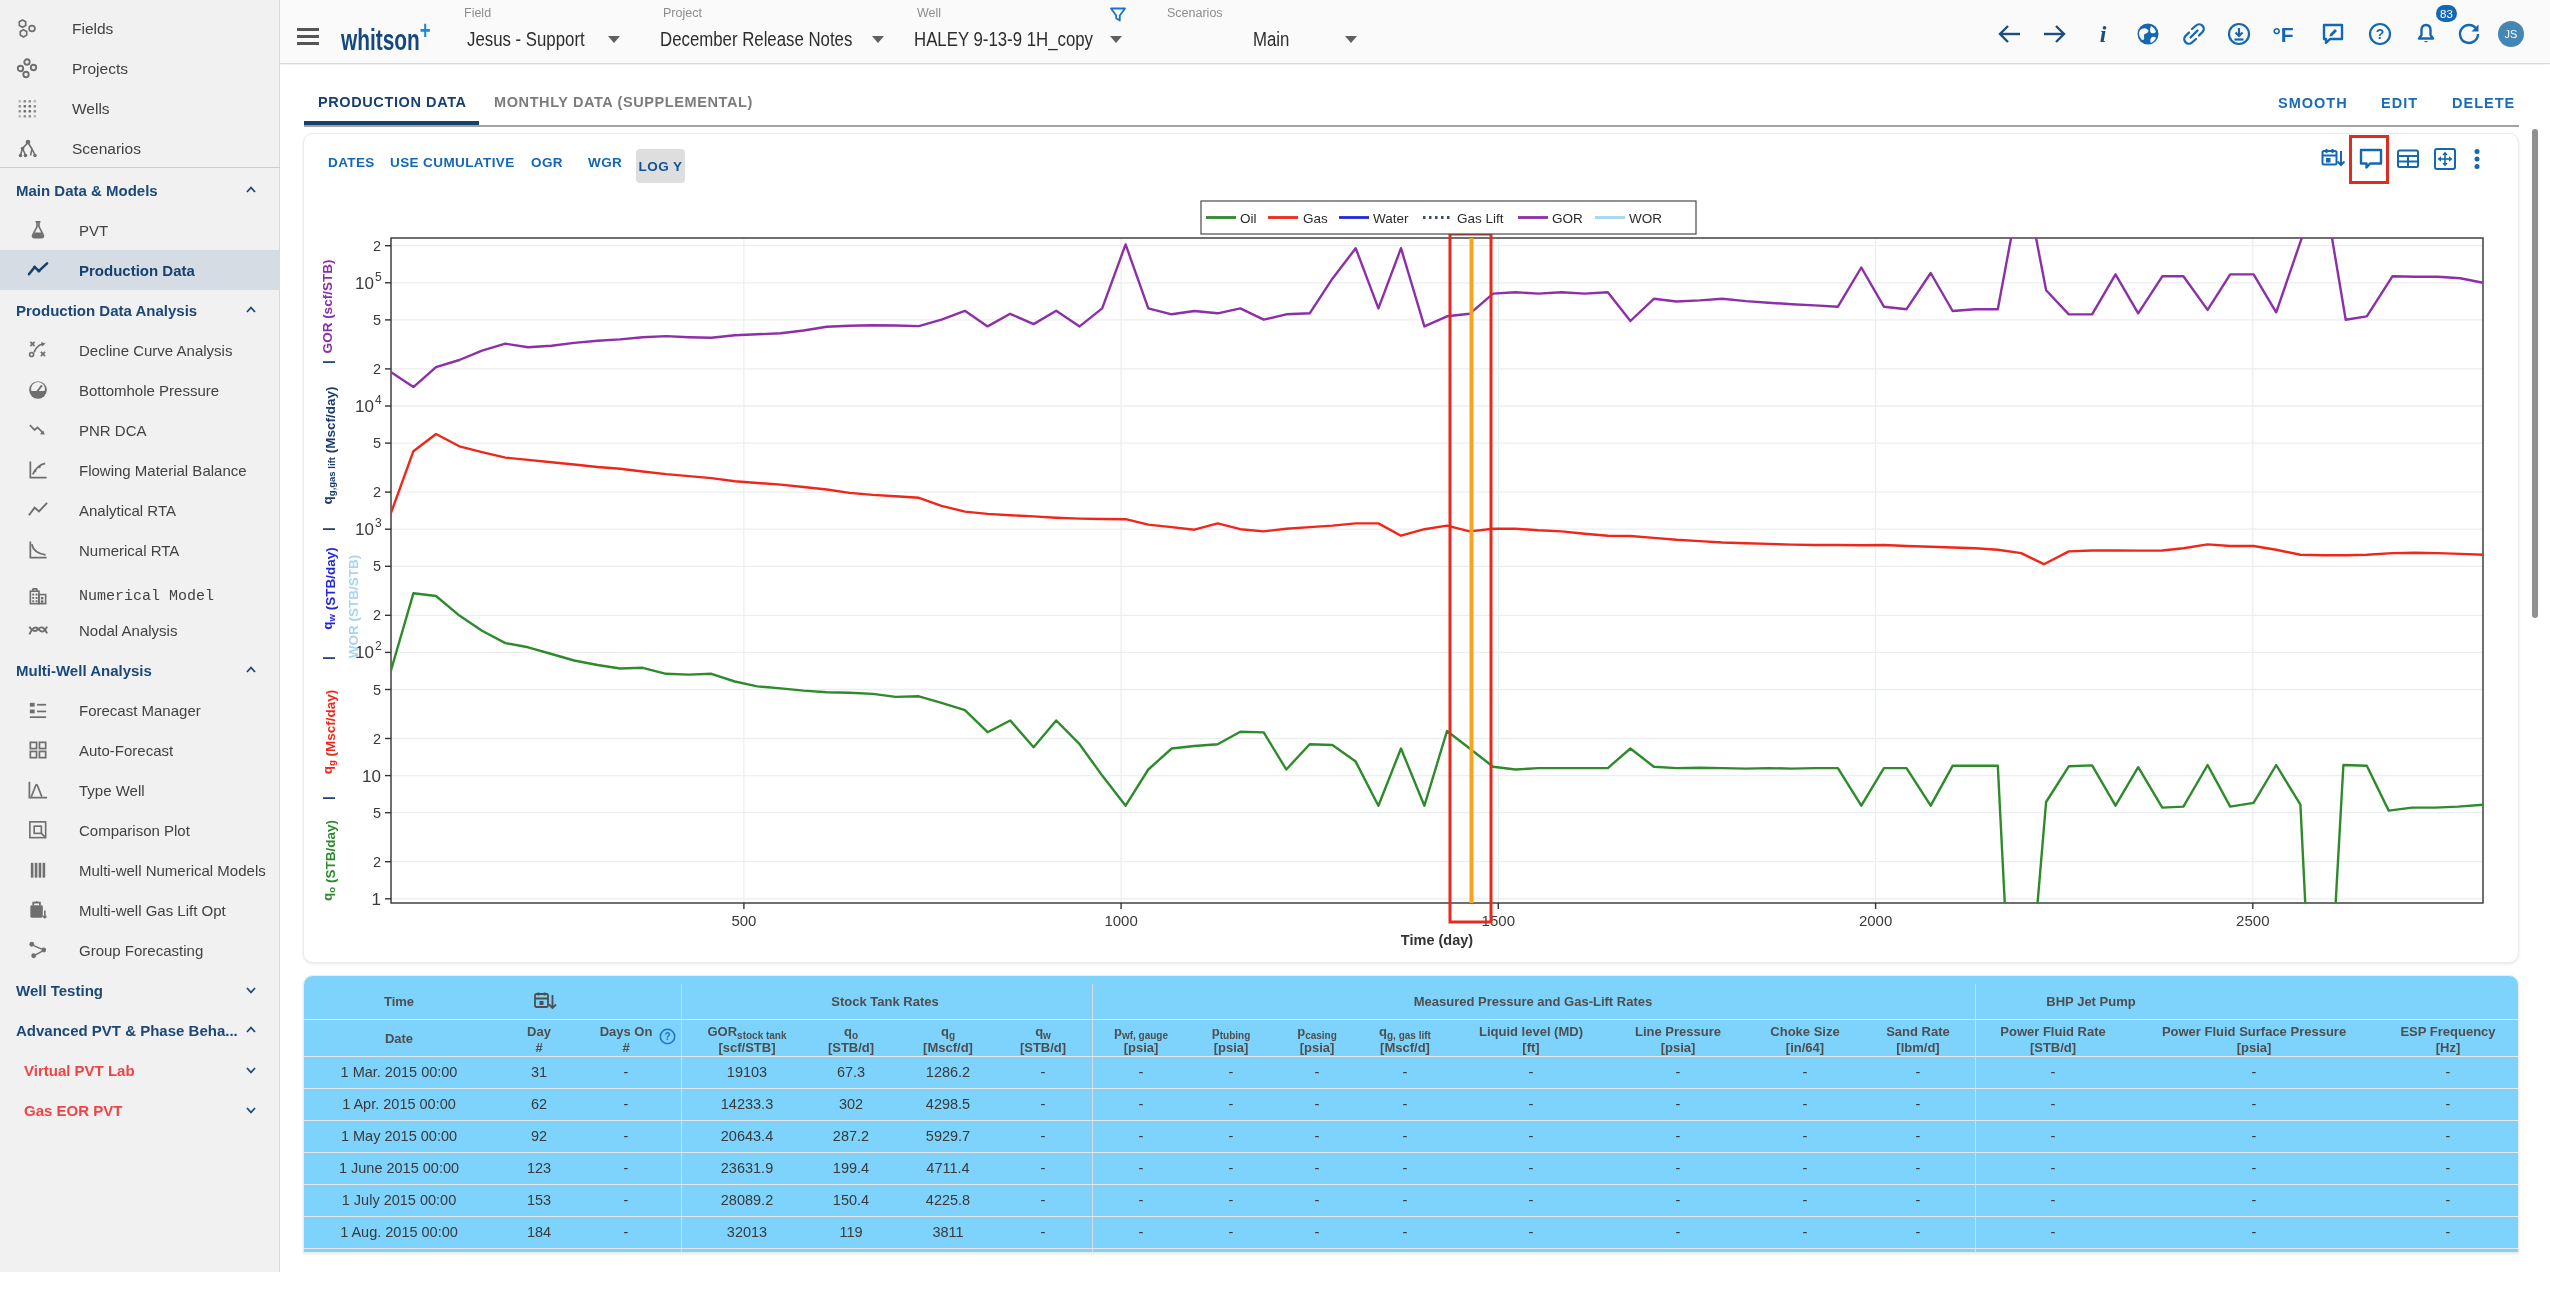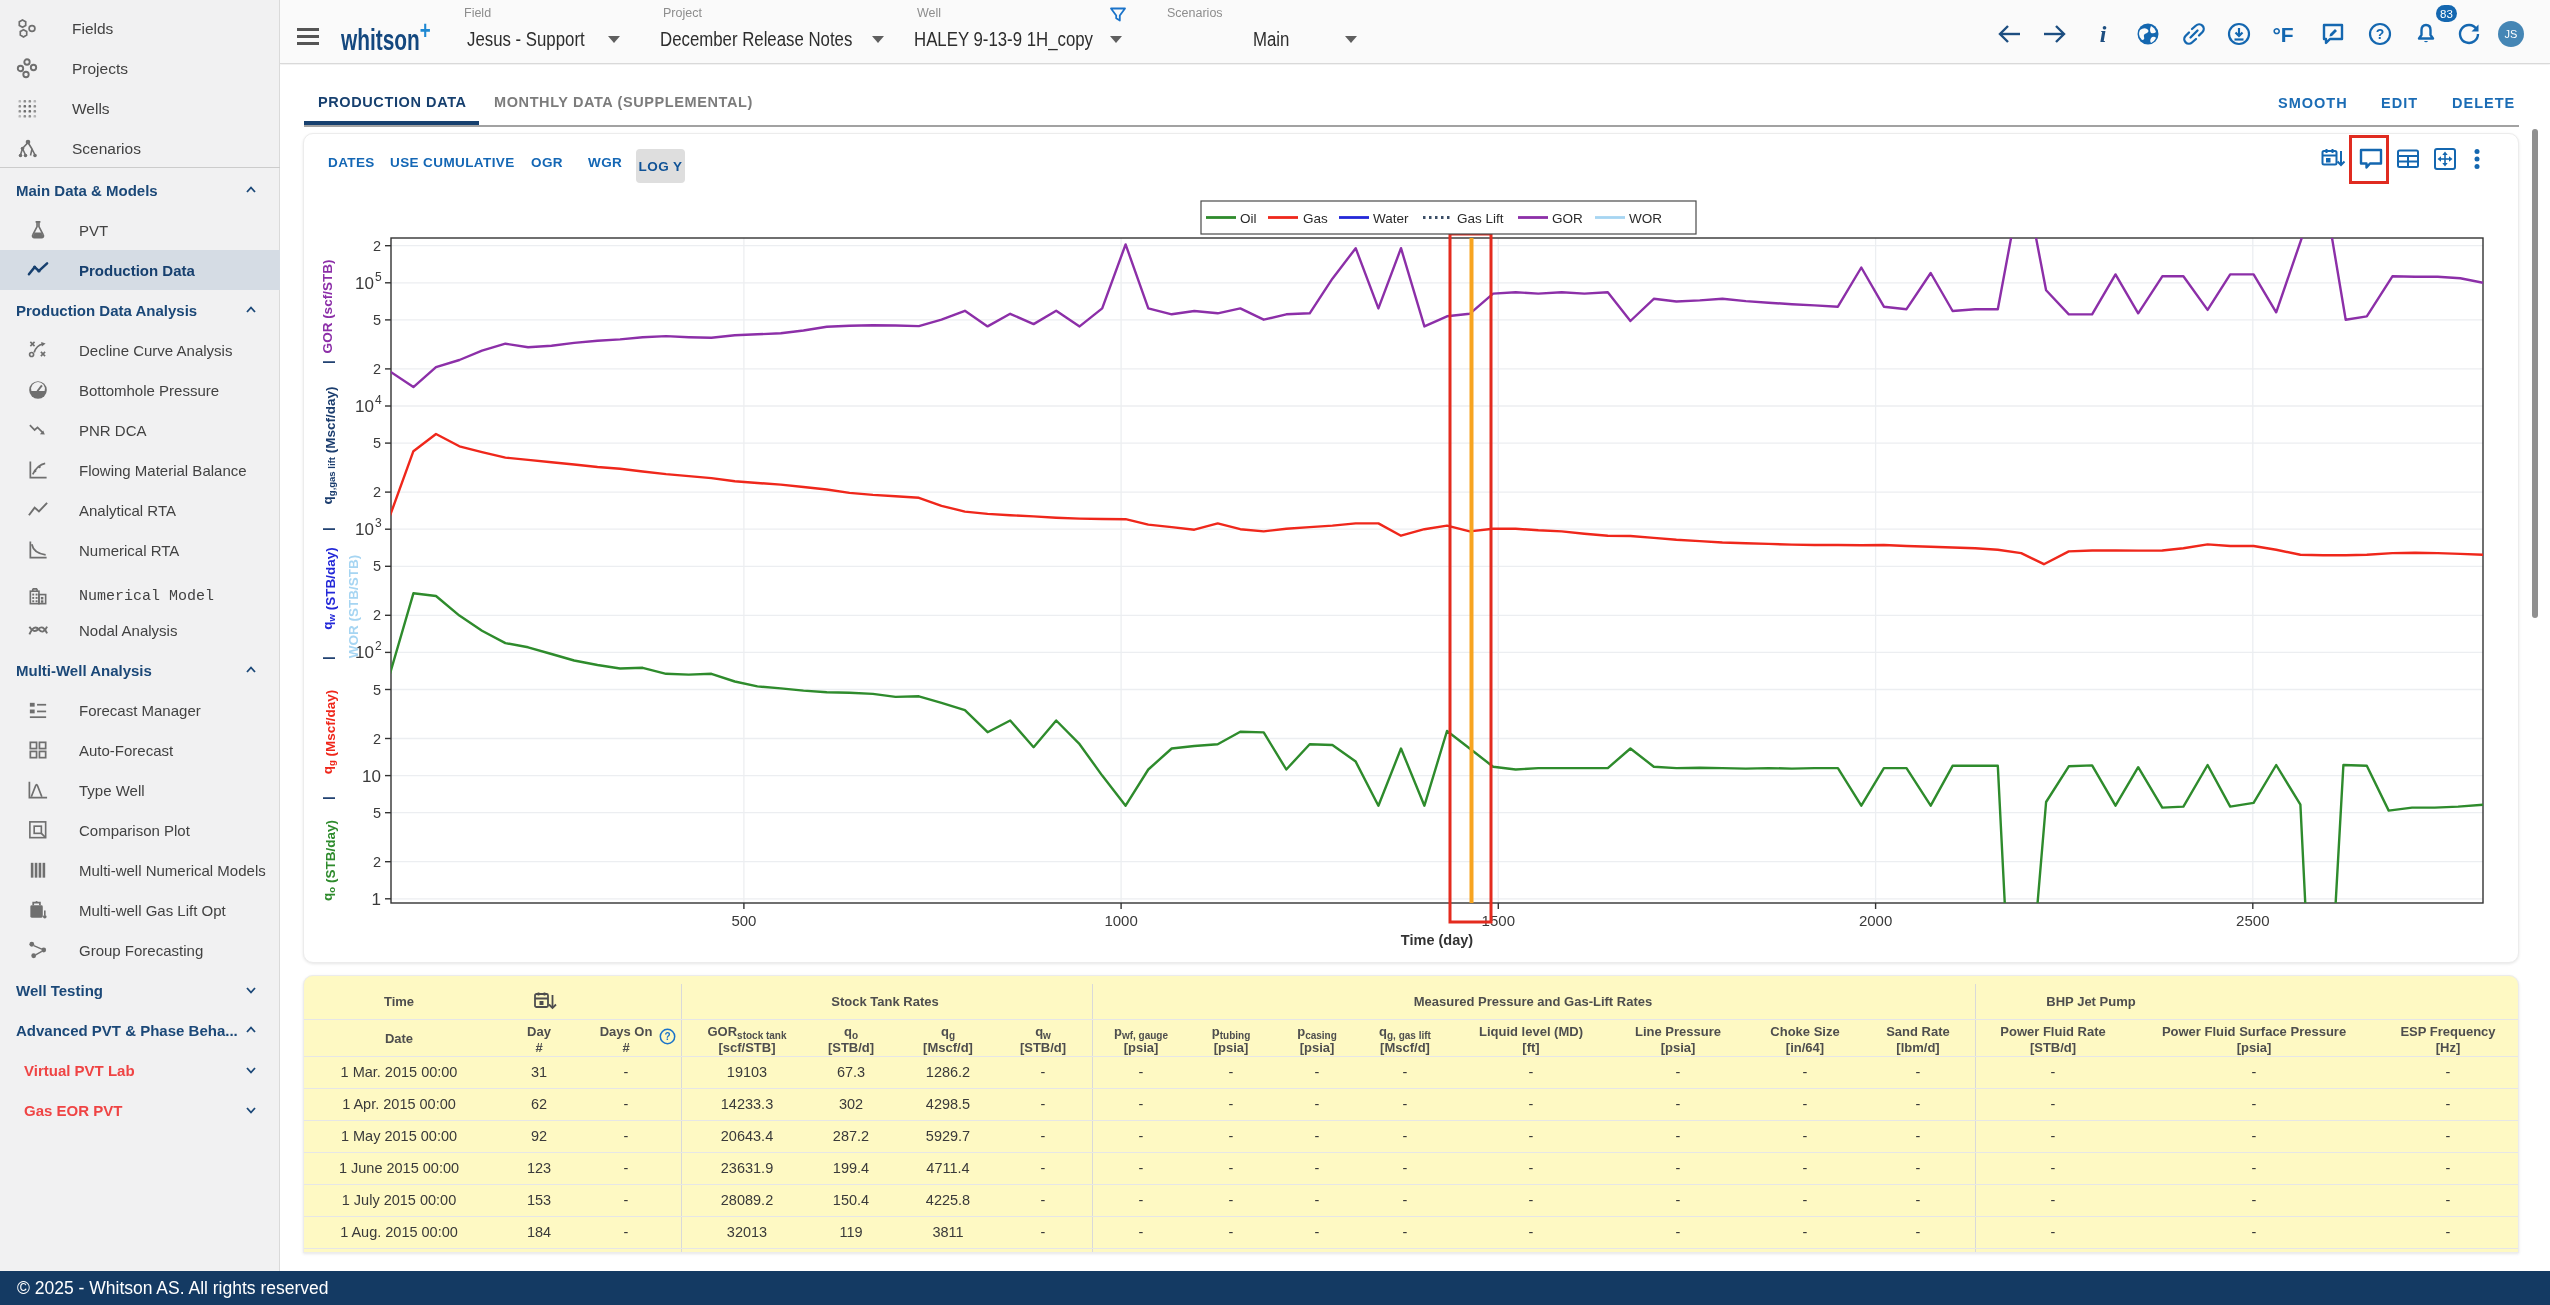--- a/index.html
+++ b/index.html
@@ -37,21 +37,21 @@
 .actbtn { position:absolute; top:95px; font-size:14.5px; font-weight:bold; color:#1b6cb5; letter-spacing:1px; }
 
 .card { position:absolute; left:303px; width:2216px; background:#fff; border:1px solid #ececec; border-radius:10px; box-shadow:0 1px 3px rgba(0,0,0,0.10); }
 
 .chip { position:absolute; top:155px; font-size:13.5px; font-weight:bold; color:#1467b5; letter-spacing:0.4px; }
 #logy { position:absolute; left:636px; top:149px; width:49px; height:34px; background:#dedede; border-radius:4px; }
 #logy span { position:absolute; left:50%; top:50%; transform:translate(-50%,-50%); font-size:13.5px; font-weight:bold; color:#0f5296; letter-spacing:0.4px; white-space:nowrap; }
 .ticon { position:absolute; width:26px; height:26px; top:146px; }
 #redbox { position:absolute; left:2349px; top:135px; width:40px; height:49px; border:3px solid #e02b20; }
 
-#dtable { position:absolute; left:303px; top:975px; width:2216px; height:278px; background:#fef9c3; border:1px solid #ececec; border-radius:10px 10px 0 0; box-shadow:0 1px 3px rgba(0,0,0,0.10); overflow:hidden; }
+#dtable { position:absolute; left:303px; top:975px; width:2216px; height:278px; background:#7dd3fc; border:1px solid #ececec; border-radius:10px 10px 0 0; box-shadow:0 1px 3px rgba(0,0,0,0.10); overflow:hidden; }
 .th { position:absolute; font-size:13px; font-weight:bold; color:#4e4e4e; text-align:center; }
 .td { position:absolute; font-size:14.5px; color:#3a3a3a; text-align:center; }
 .rowline { position:absolute; left:0; width:2216px; height:1px; background:#e6e6e6; }
 .colline { position:absolute; top:0; width:1px; height:287px; background:#d9d9d9; }
 sub2 { font-size:10px; vertical-align:-3px; }
 
 #footer { left:0; top:1271px; width:2550px; height:34px; background:#143a63; z-index:8; }
 #footer span { position:absolute; left:17px; top:50%; transform:translateY(-50%); color:#fff; font-size:17.5px; }
 
 #sbar { position:absolute; left:2532px; top:129px; width:6px; height:489px; background:#909090; border-radius:3px; z-index:9; }
@@ -773,16 +773,13 @@
 <span class="td" style="left:1061px; top:248px; width:80px;">-</span>
 <span class="td" style="left:1187px; top:248px; width:80px;">-</span>
 <span class="td" style="left:1334px; top:248px; width:80px;">-</span>
 <span class="td" style="left:1461px; top:248px; width:80px;">-</span>
 <span class="td" style="left:1574px; top:248px; width:80px;">-</span>
 <span class="td" style="left:1709px; top:248px; width:80px;">-</span>
 <span class="td" style="left:1910px; top:248px; width:80px;">-</span>
 <span class="td" style="left:2104px; top:248px; width:80px;">-</span>
   </div>
   <div id="sbar"></div>
-  <div class="abs" id="footer">
-      <span>© 2025 - Whitson AS. All rights reserved</span>
-    </div>
 </div>
 
 </body></html>

